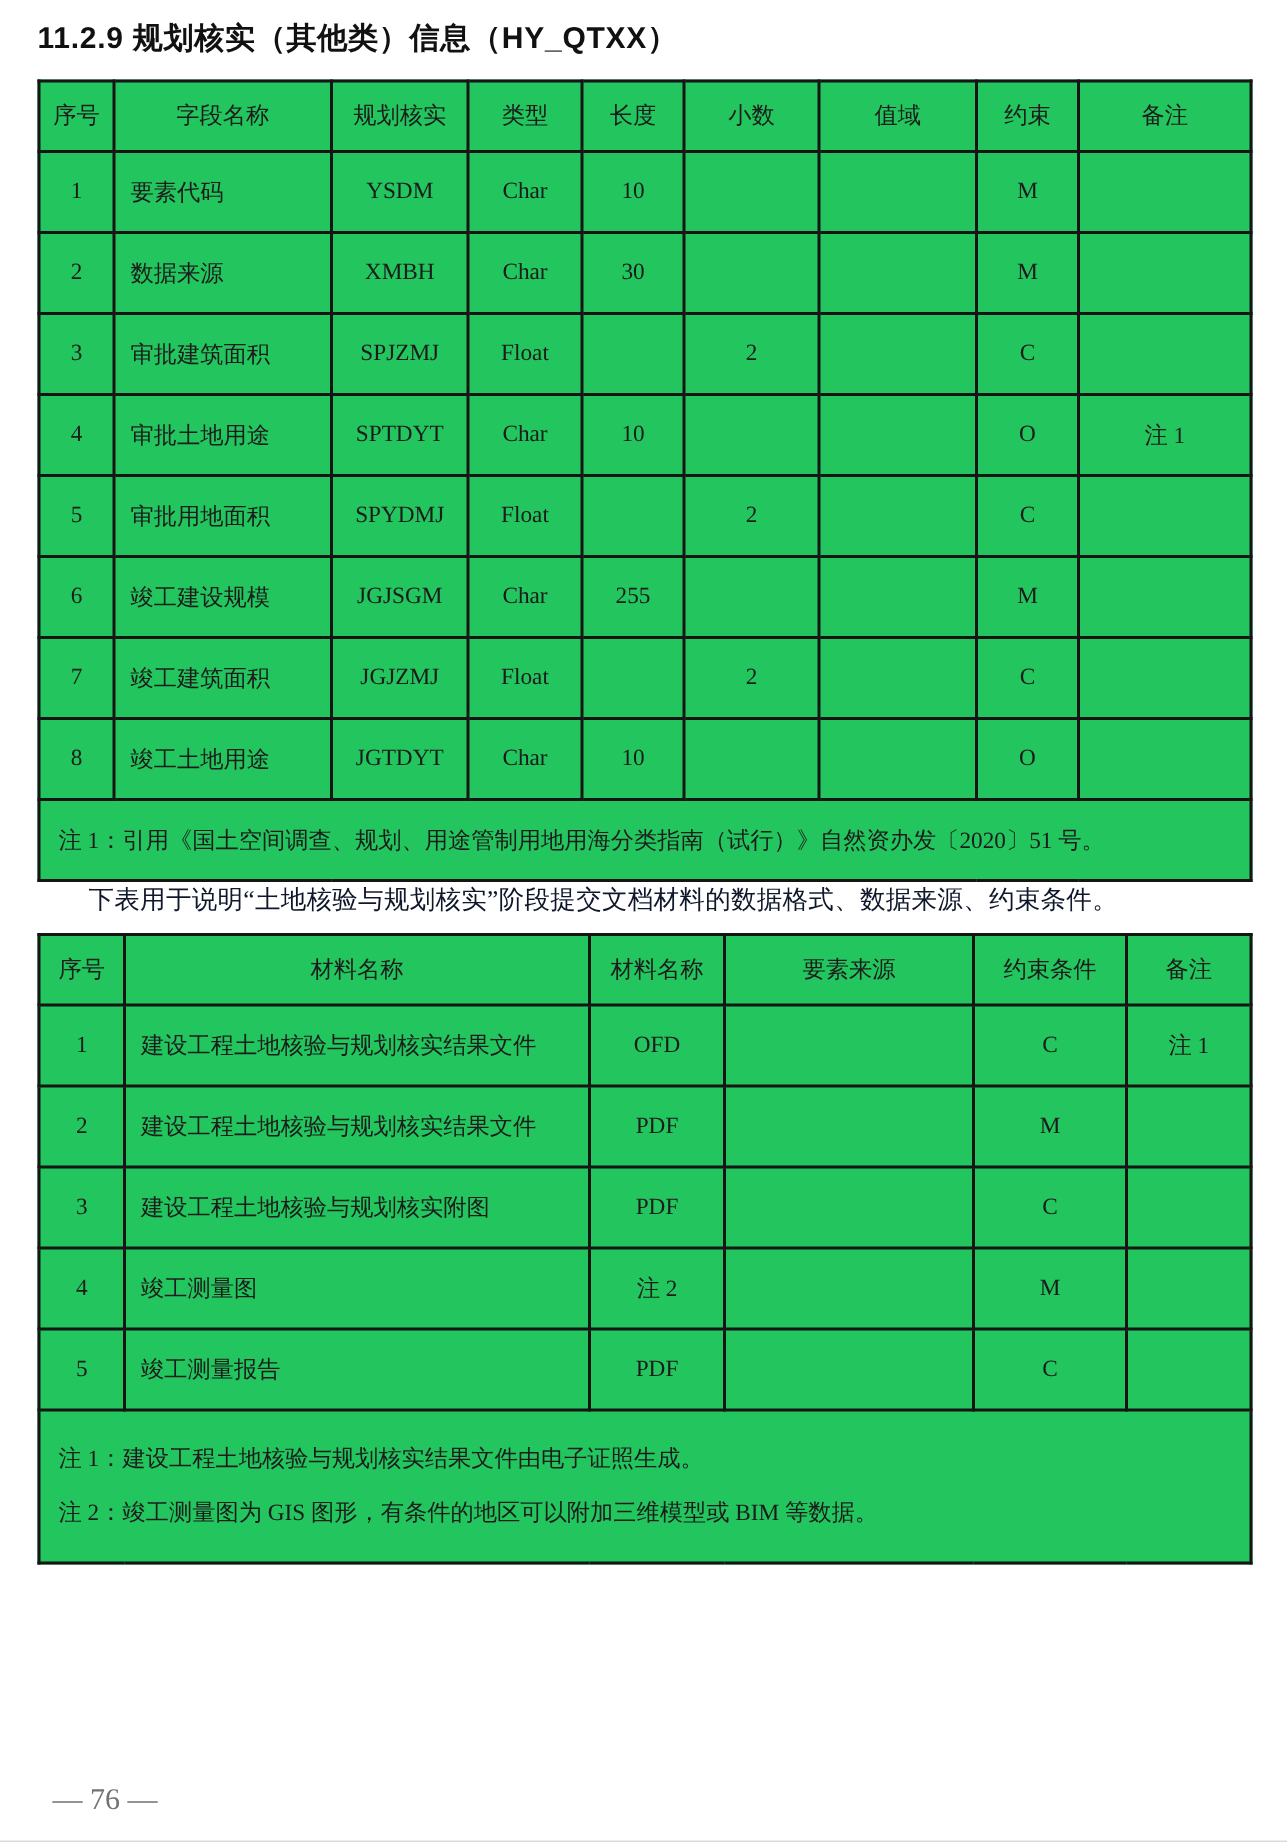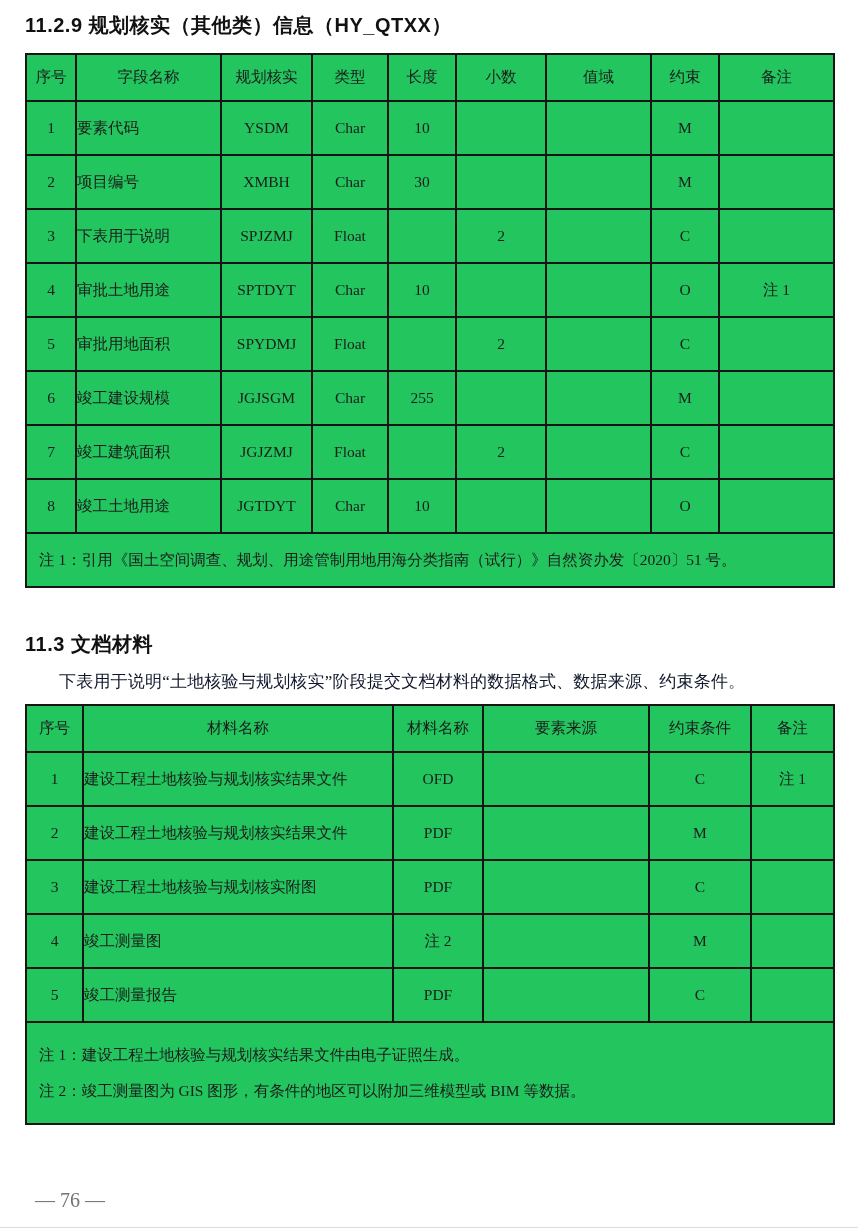--- a/index.html
+++ b/index.html
@@ -28,21 +28,21 @@
     background:#22c55e;
   }
   th,td{
     border:2px solid #151515;
     font-size:15.5px;font-weight:normal;
     text-align:center;vertical-align:middle;
     padding:2px 6px;overflow:hidden;color:#1c1c1c;
   }
   thead th{height:41px;}
   tbody td{height:48px;}
-  td.al{text-align:left;padding-left:0;}
+  td.al{text-align:left;padding-left:10px;}
   tfoot td{
     text-align:left;padding:8px 12px;font-size:15.5px;
   }
   #table1 tfoot td{height:36px;}
   #table2 tfoot td{height:84px;line-height:2.3;}
   .footer{
     margin-top:auto;
     font-size:20px;color:#737373;
     padding:0 0 18px 10px;
   }
@@ -90,32 +90,32 @@
           <td>YSDM</td>
           <td>Char</td>
           <td>10</td>
           <td></td>
           <td></td>
           <td>M</td>
           <td></td>
         </tr>
         <tr>
           <td>2</td>
-          <td class="al">项目编号</td>
+          <td class="al">数据来源</td>
           <td>XMBH</td>
           <td>Char</td>
           <td>30</td>
           <td></td>
           <td></td>
           <td>M</td>
           <td></td>
         </tr>
         <tr>
           <td>3</td>
-          <td class="al">下表用于说明</td>
+          <td class="al">审批建筑面积</td>
           <td>SPJZMJ</td>
           <td>Float</td>
           <td></td>
           <td>2</td>
           <td></td>
           <td>C</td>
           <td></td>
         </tr>
         <tr>
           <td>4</td>
@@ -173,21 +173,20 @@
           <td></td>
         </tr>
       </tbody>
     <tfoot>
       <tr>
         <td colspan="9">注 1：引用《国土空间调查、规划、用途管制用地用海分类指南（试行）》自然资办发〔2020〕51 号。</td>
       </tr>
     </tfoot>
   </table>
 
-  <div class="sec-heading second">11.3 文档材料</div>
 
   <p class="intro">下表用于说明“土地核验与规划核实”阶段提交文档材料的数据格式、数据来源、约束条件。</p>
 
   <table id="table2">
     <colgroup>
       <col style="width:57px">
         <col style="width:310px">
         <col style="width:90px">
       <col style="width:166px">
         <col style="width:102px">

